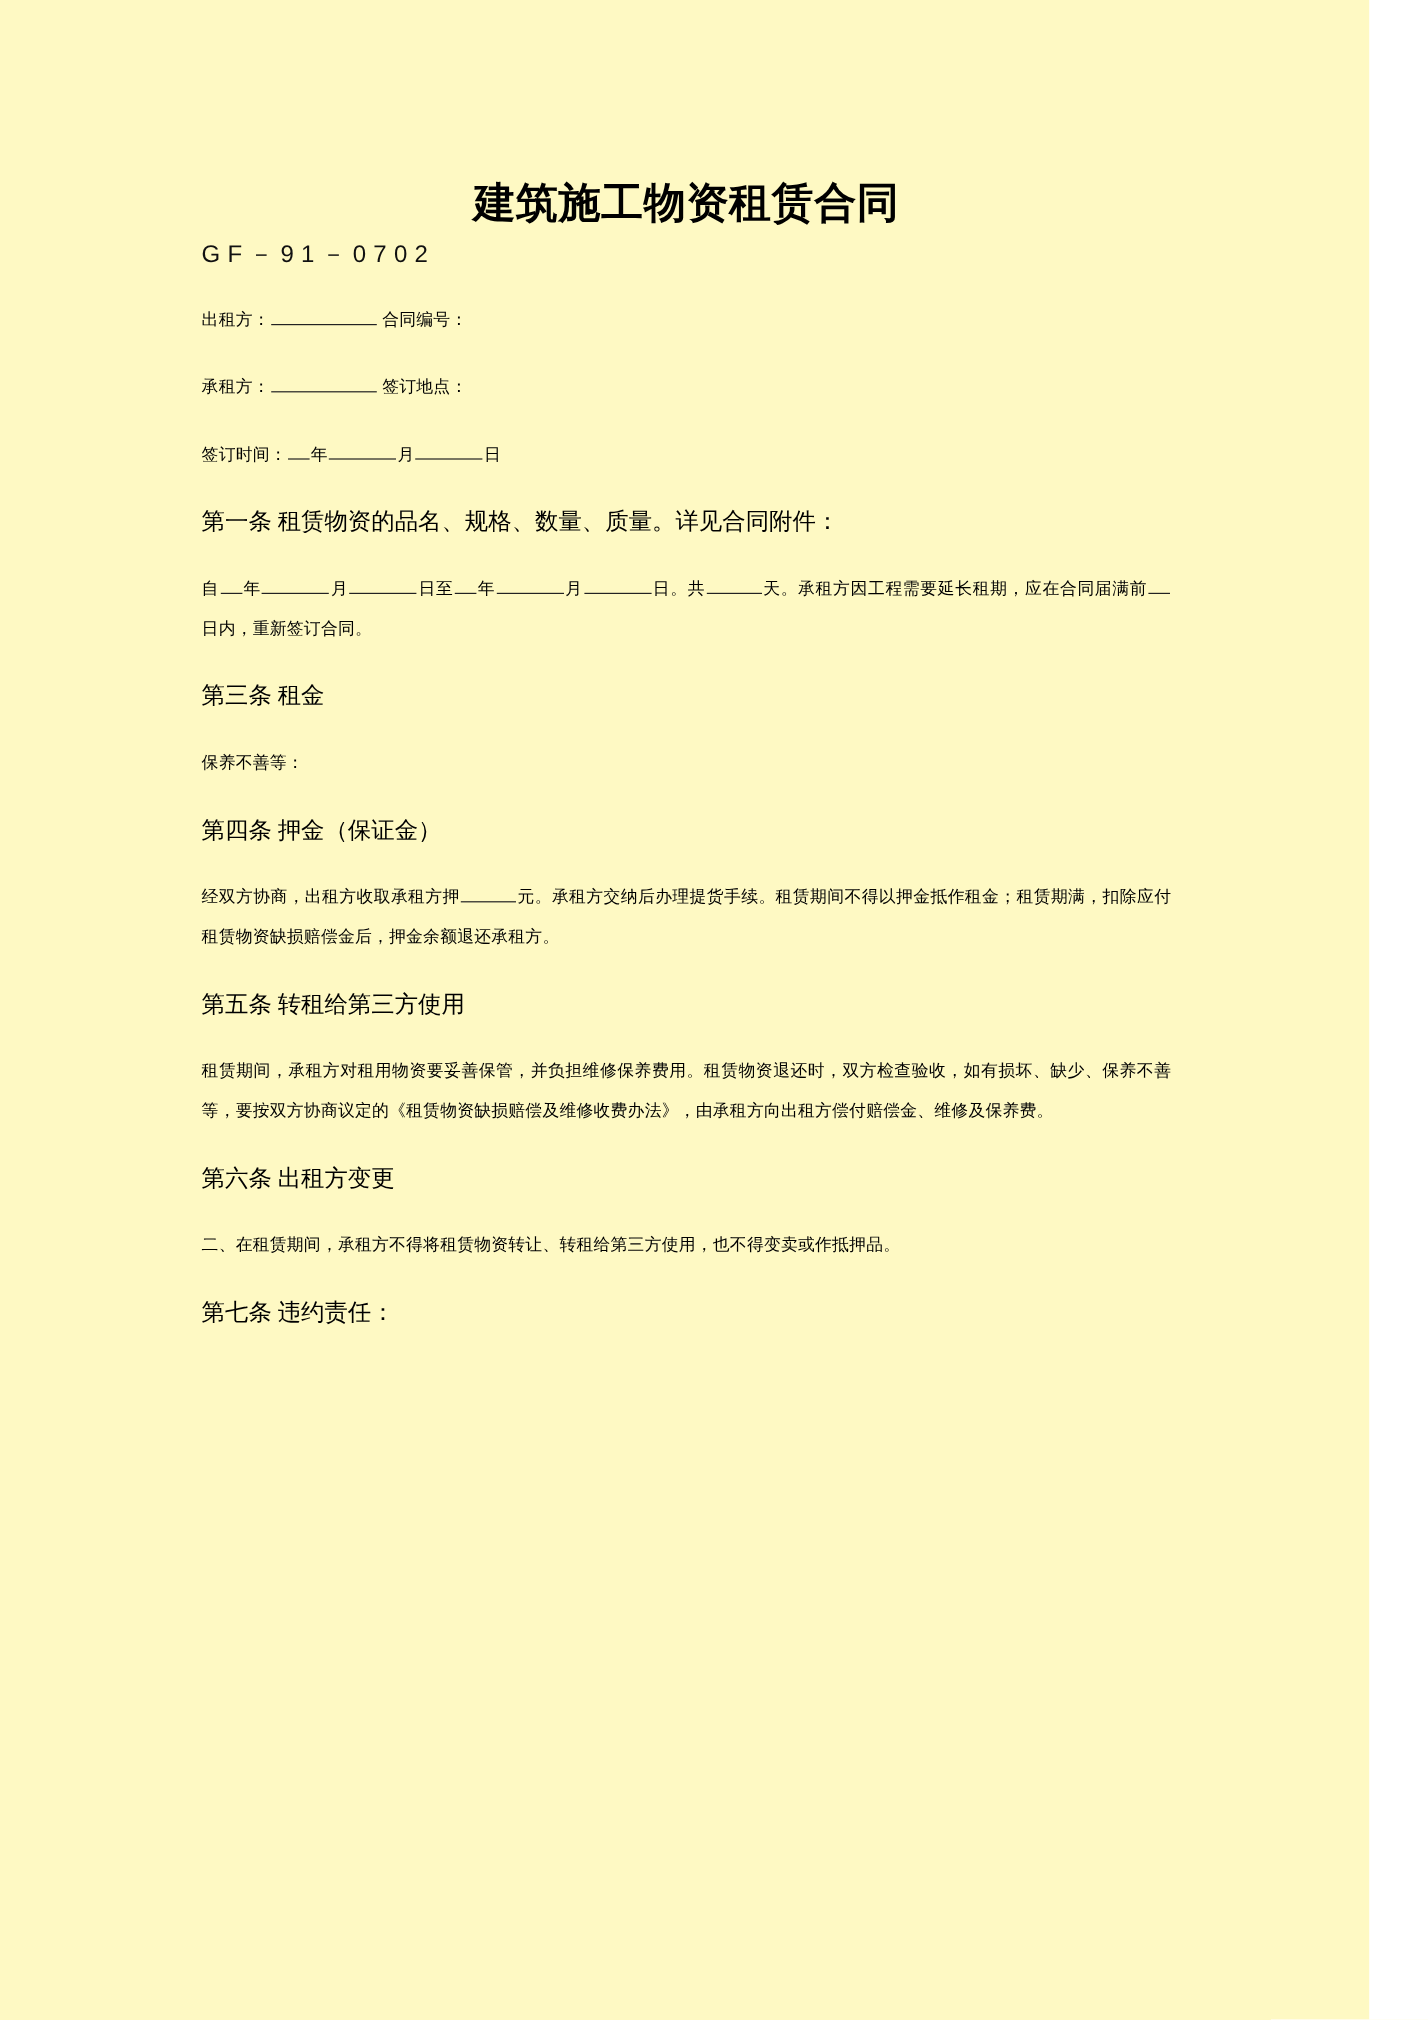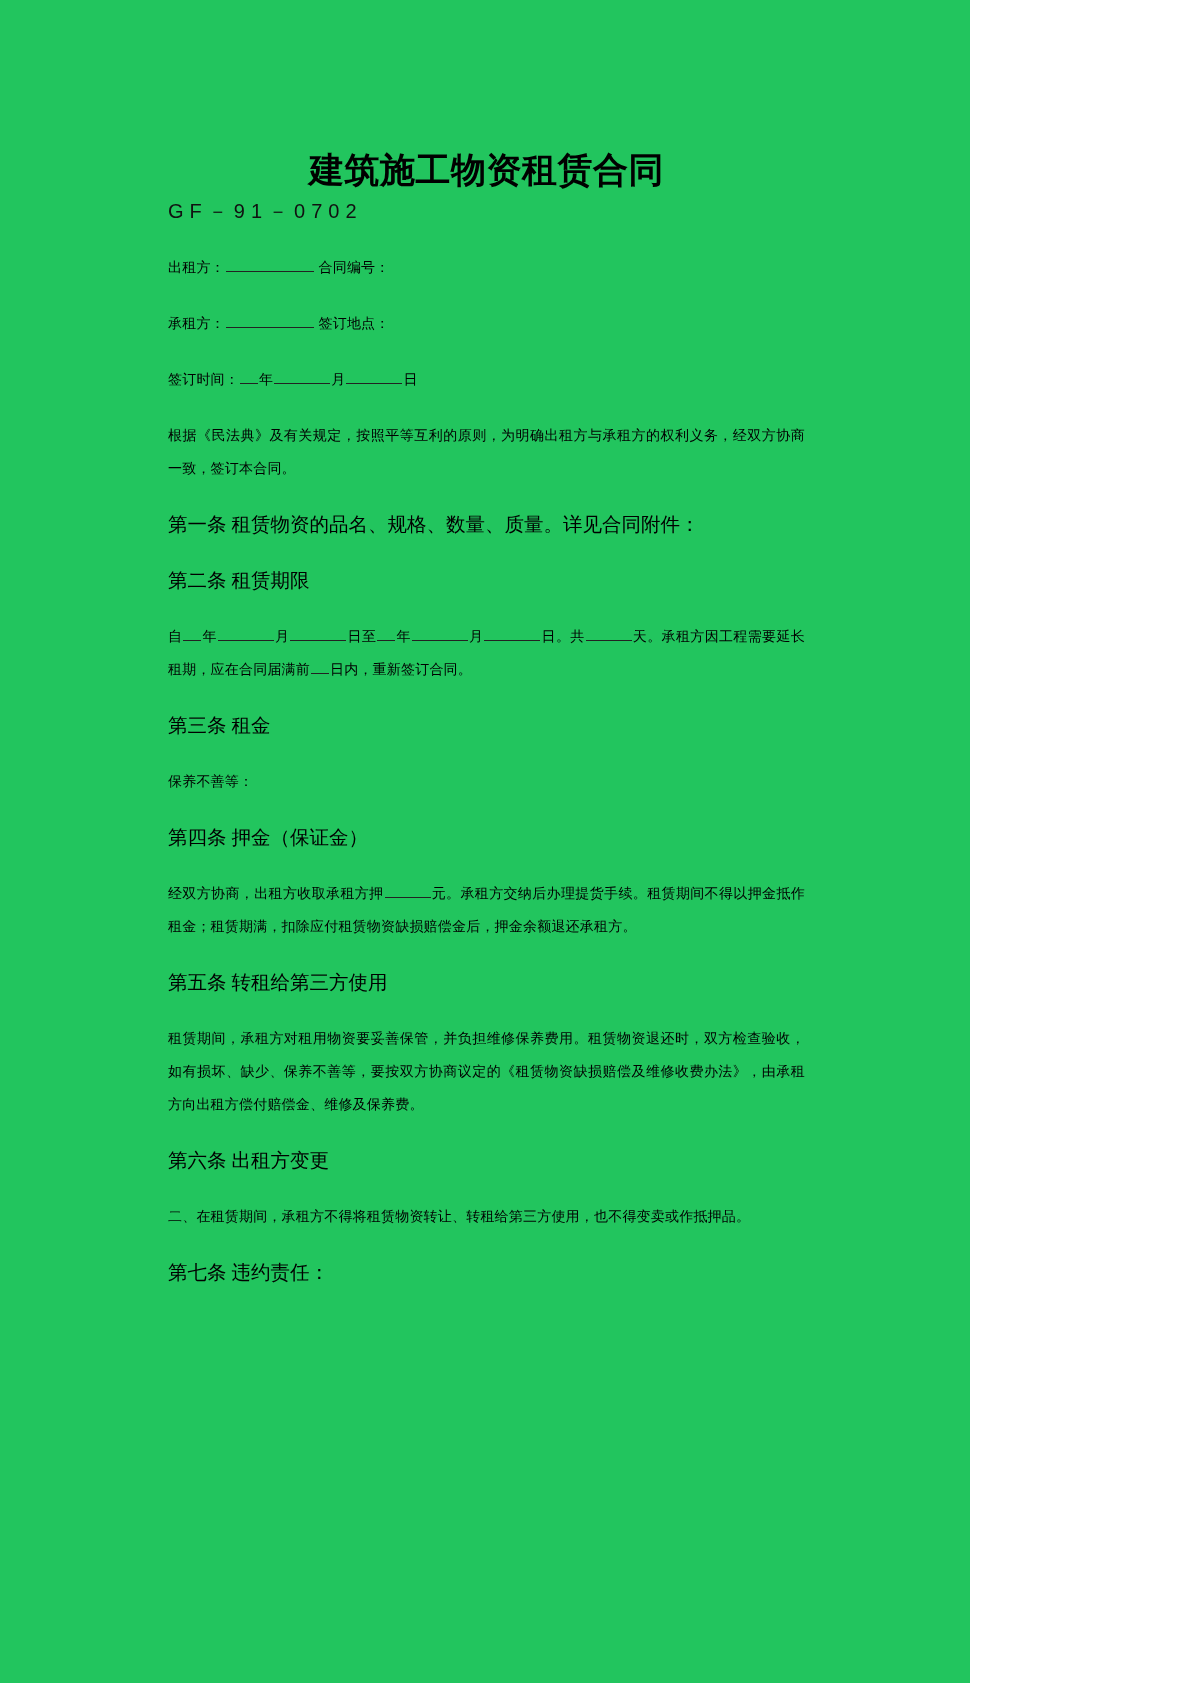--- a/index.html
+++ b/index.html
@@ -10,25 +10,25 @@
   }
   body {
     width: 1190px;
     height: 1683px;
     font-family: "Liberation Serif", "DejaVu Serif", serif;
     color: #000000;
     -webkit-font-smoothing: antialiased;
   }
   .page {
     position: relative;
-    width: 970px;
+    width: 1141px;
     height: 1683px;
     box-sizing: border-box;
     padding: 148px 165px 0 168px;
-    background: #22c55e;
+    background: #fef9c3;
   }
   .doc-title {
     font-family: "Liberation Sans", "DejaVu Sans", sans-serif;
     font-weight: bold;
     font-size: 35px;
     line-height: 1.25;
     text-align: center;
     letter-spacing: 0.5px;
     margin: 0 0 6px 0;
     padding: 0;
@@ -79,25 +79,23 @@
   </p>
 
   <p class="para">
     <span>承租方：</span><span class="blank b-lg"></span>&nbsp;<span>签订地点：</span>
   </p>
 
   <p class="para">
     <span>签订时间：</span><span class="blank b-xs"></span><span>年</span><span class="blank b-md"></span><span>月</span><span class="blank b-md"></span><span>日</span>
   </p>
 
-  <p class="para">根据《民法典》及有关规定，按照平等互利的原则，为明确出租方与承租方的权利义务，经双方协商一致，签订本合同。</p>
 
   <p class="sec-head">第一条 租赁物资的品名、规格、数量、质量。详见合同附件：</p>
 
-  <p class="sec-head">第二条 租赁期限</p>
 
   <p class="para">
     <span>自</span><span class="blank b-xs"></span><span>年</span><span class="blank b-md"></span><span>月</span><span class="blank b-md"></span><span>日至</span><span class="blank b-xs"></span><span>年</span><span class="blank b-md"></span><span>月</span><span class="blank b-md"></span><span>日。共</span><span class="blank b-sm"></span><span>天。承租方因工程需要延长租期，应在合同届满前</span><span class="blank b-xs"></span><span>日内，重新签订合同。</span>
   </p>
 
   <p class="sec-head">第三条 租金</p>
 
   <p class="para">保养不善等：</p>
 
   <p class="sec-head">第四条 押金（保证金）</p>

